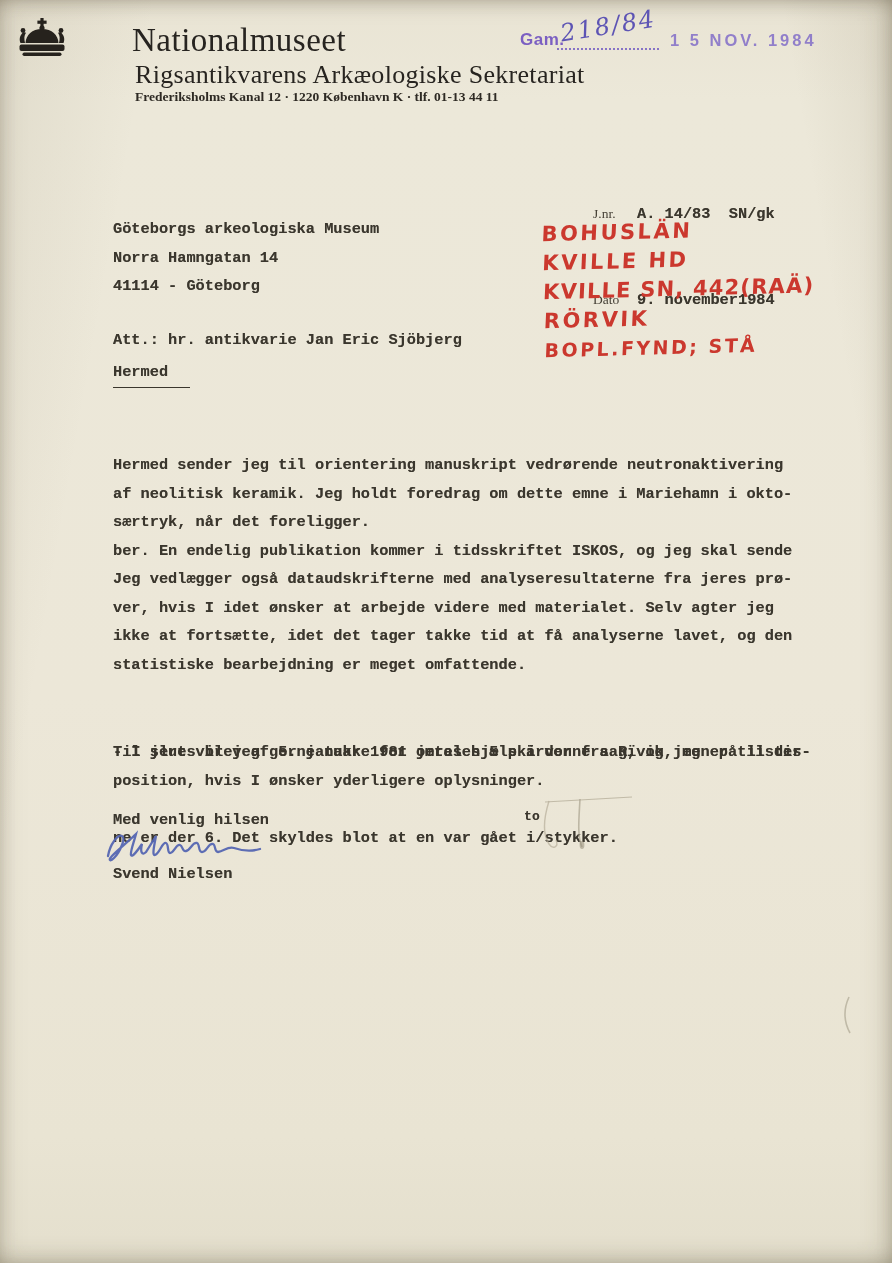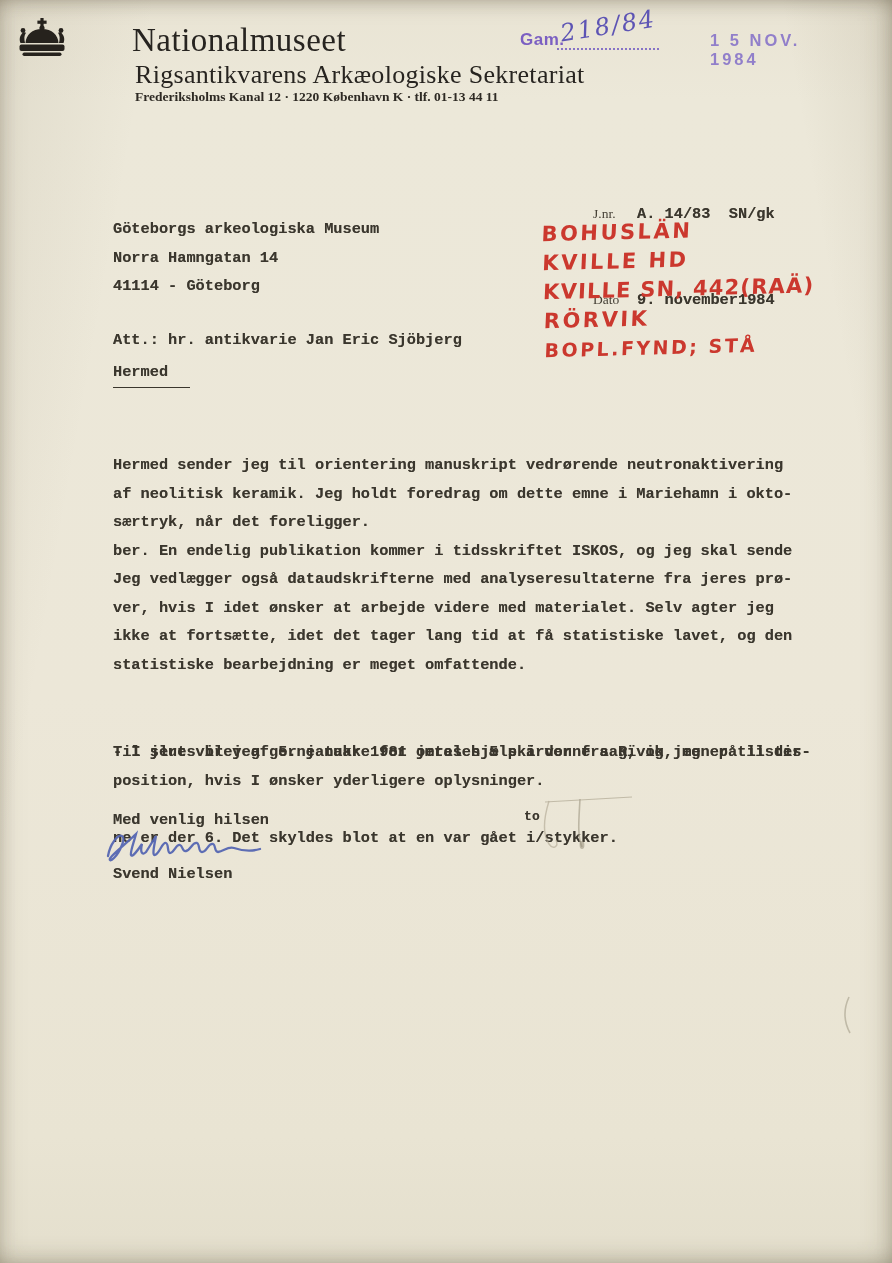--- a/index.html
+++ b/index.html
@@ -44,21 +44,21 @@
 
   
   .stamp{left:520px;top:20px;width:320px;height:50px;}
   .stamp-prefix{position:absolute;left:0;top:10px;font-size:17px;font-weight:bold;
     color:#7b5fc2;letter-spacing:.5px;}
   .stamp-dots{position:absolute;left:37px;top:10px;width:102px;height:18px;
     border-bottom:2.4px dotted #8673c6;}
   .stamp-num{position:absolute;left:40px;top:-8px;font-family:"DejaVu Serif",serif;
     font-style:italic;font-size:24px;color:#5d54b4;transform:rotate(-9deg);letter-spacing:2px;}
   .stamp-date{position:absolute;left:150px;top:11px;font-size:16.5px;font-weight:bold;
-    color:#8a77c9;letter-spacing:3px;opacity:.92;margin-left:40px;}
+    color:#8a77c9;letter-spacing:3px;opacity:.92;}
 
   
   .red-notes{left:543px;top:216px;width:330px;transform:rotate(-1.5deg);}
   .red-line{font-family:"DejaVu Sans",sans-serif;font-weight:bold;font-size:21px;
     line-height:29px;letter-spacing:2.5px;transform:skewX(-4deg);}
   .red-line:nth-child(3){letter-spacing:1.2px;}
   .red-line:nth-child(5){font-size:19px;}
 
   
   .p1{left:113px;top:451px;}
@@ -120,21 +120,21 @@
 
   <div class="abs red-notes" id="red-notes" style="color: rgb(203, 56, 46);">
       <div class="red-line">BOHUSLÄN</div>
       <div class="red-line">KVILLE HD</div>
       <div class="red-line">KVILLE SN, 442(RAÄ)</div>
       <div class="red-line">RÖRVIK</div>
       <div class="red-line">BOPL.FYND; STÅ</div>
     </div>
 
   <div class="abs p1 typed"><div>Hermed sender jeg til orientering manuskript vedrørende neutronaktivering</div><div>af neolitisk keramik. Jeg holdt foredrag om dette emne i Mariehamn i okto-</div><div>særtryk, når det foreligger.</div><div>ber. En endelig publikation kommer i tidsskriftet ISKOS, og jeg skal sende</div></div>
-  <div class="abs p2 typed"><div>Jeg vedlægger også dataudskrifterne med analyseresultaterne fra jeres prø-</div><div>ver, hvis I idet ønsker at arbejde videre med materialet. Selv agter jeg</div><div>ikke at fortsætte, idet det tager lang tid at få statistiske lavet, og den</div><div>statistiske bearbejdning er meget omfattende.</div></div>
+  <div class="abs p2 typed"><div>Jeg vedlægger også dataudskrifterne med analyseresultaterne fra jeres prø-</div><div>ver, hvis I idet ønsker at arbejde videre med materialet. Selv agter jeg</div><div>ikke at fortsætte, idet det tager takke tid at få analyserne lavet, og den</div><div>statistiske bearbejdning er meget omfattende.</div></div>
   <div class="abs p3 typed">
     <div>- I jeres brev af 5. januar 1981 omtales 5 skärvor fra Rïvik, men på lister-</div>
     <div><span>ne er der 6. Det skyldes blot at en var gået </span><span class="corr"><span class="corr-above">to</span><span>i/</span></span><span>stykker.</span></div>
   </div>
   <div class="abs p4 typed"><div>Til slut vil jeg gerne takke for jeres hjælp i denne sag, og jeg er til dis-</div><div>position, hvis I ønsker yderligere oplysninger.</div></div>
 
   <div class="abs closing typed">Med venlig hilsen</div>
   <div class="abs sig-svg">
     <svg width="190" height="48" viewBox="0 0 190 48">
       <path d="M8 34 C10 22 18 12 22 14 C26 16 20 30 14 36 C10 40 8 38 12 34 C20 26 30 18 36 12 C34 20 30 30 31 33 C32 36 38 28 42 22 C40 30 42 34 46 30 L56 14 C54 24 52 34 55 33 C60 31 62 20 66 21 C69 22 67 31 70 31 C74 31 76 22 80 23 C83 24 82 30 86 29 C91 28 92 20 97 21 C100 22 98 30 102 30 C107 30 108 21 113 22 C116 23 114 30 118 30 C124 29 128 24 134 26 C140 28 150 30 160 27" fill="none" stroke="#5566b2" stroke-width="2.3" stroke-linecap="round" opacity="0.95"></path>

